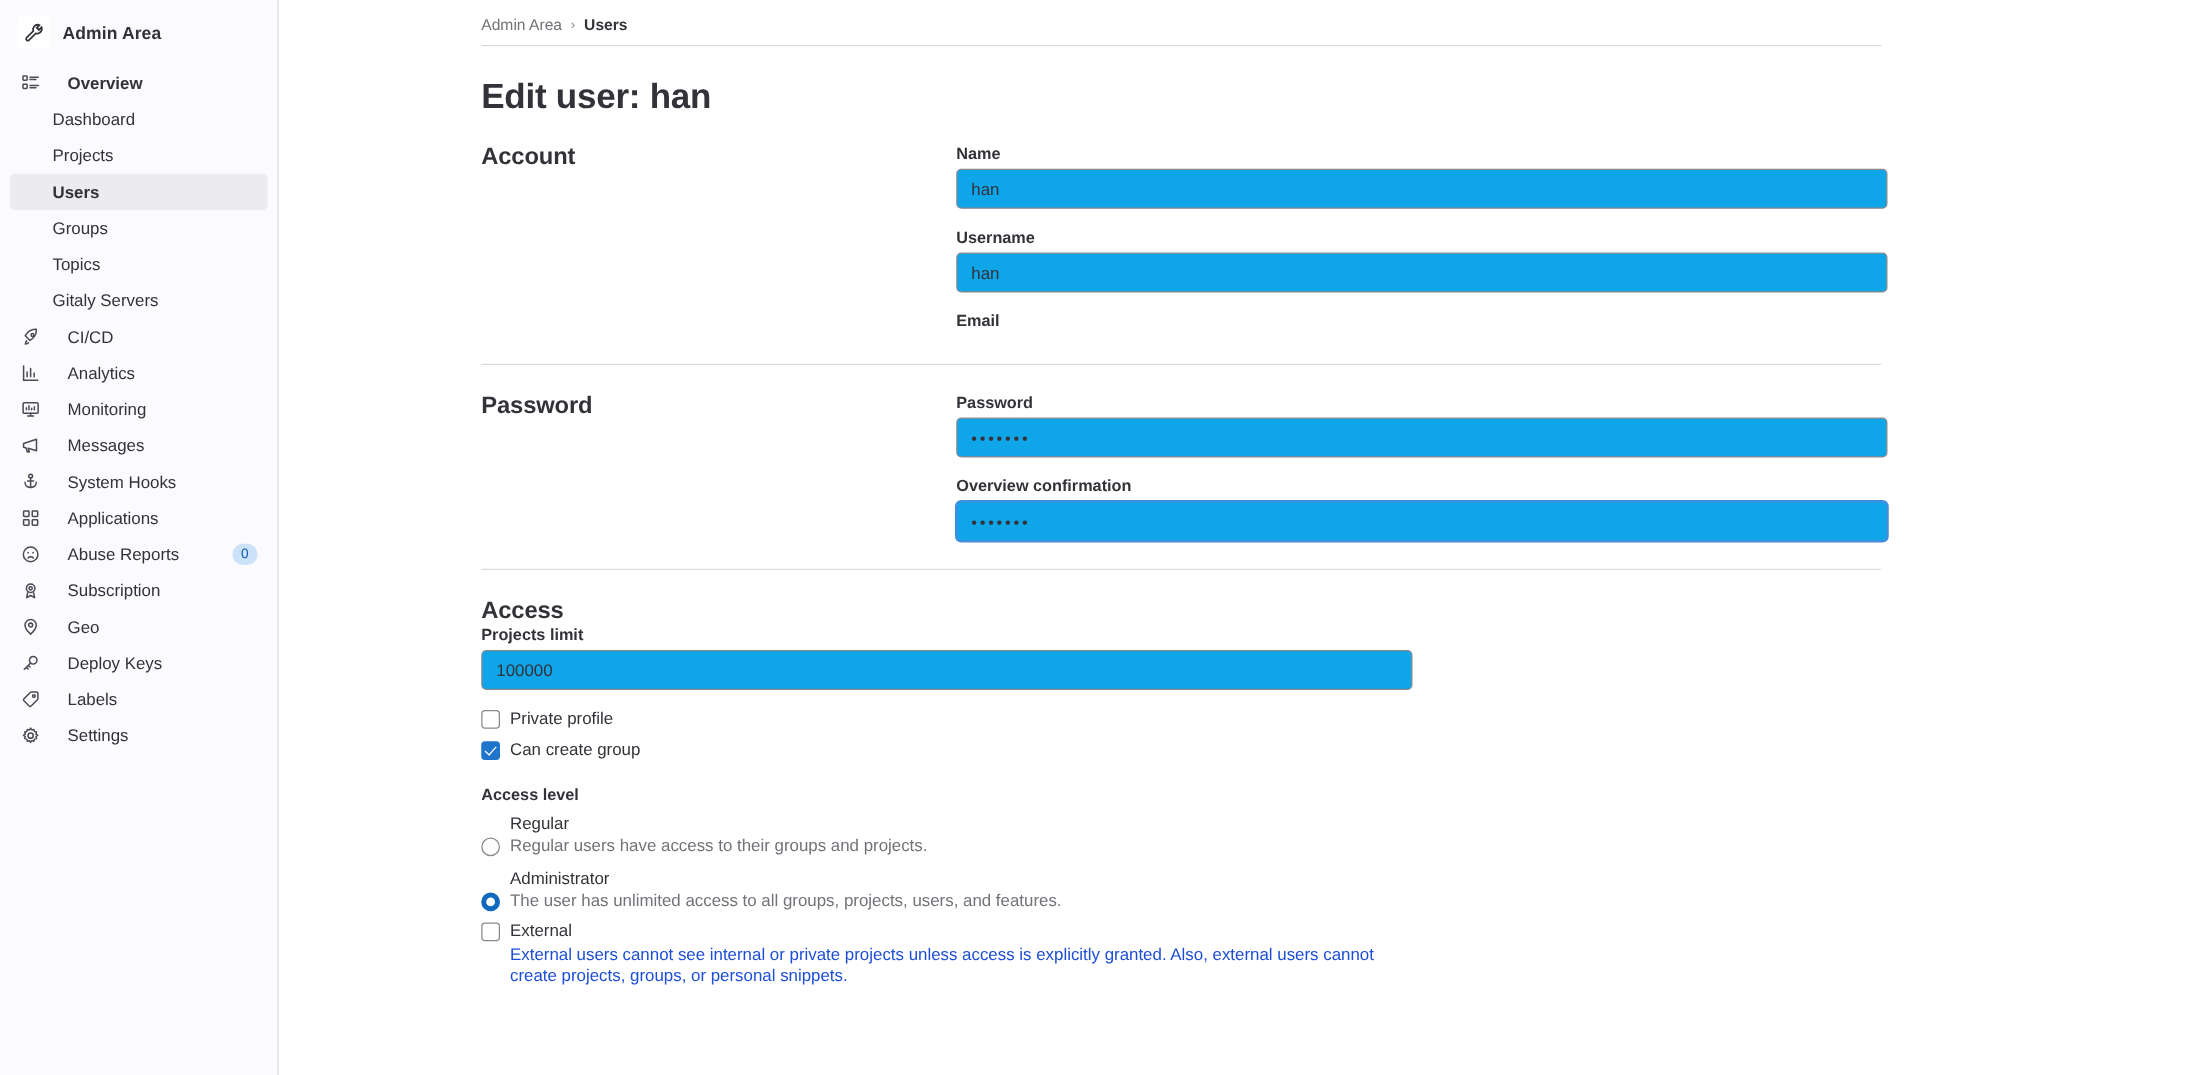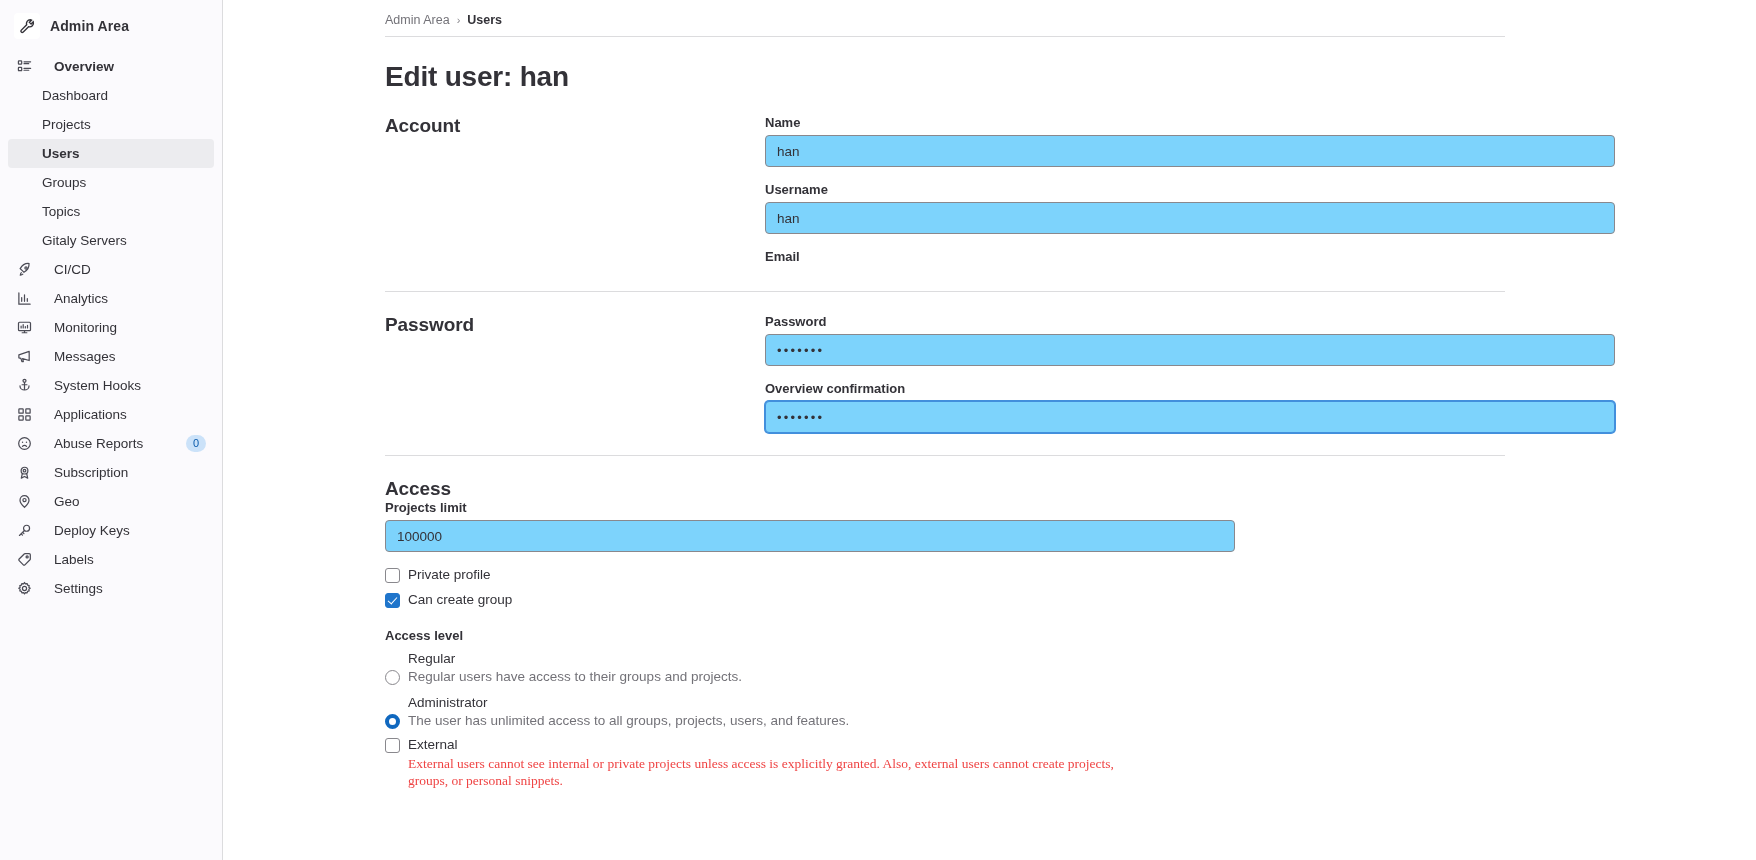--- a/index.html
+++ b/index.html
@@ -131,29 +131,29 @@
   .field { margin-bottom: 15px; }
   .field:last-child { margin-bottom: 0; }
   .field-label {
     display: block;
     font-size: 13px;
     font-weight: bold;
     color: #333238;
     margin-bottom: 5px;
   }
   .input {
-    width: 850px;
+    width: 745px;
     height: 32px;
     border: 1px solid #89888d;
     border-radius: 4px;
     padding: 0 11px;
     font-size: 13.5px;
     color: #333238;
     font-family: "Liberation Sans", sans-serif;
-    background: #7dd3fc;
+    background: #0ea5e9;
     outline: none;
     display: flex;
     align-items: center;
   }
   .input.focused {
     border: 1px solid #428fdc;
     box-shadow: 0 0 0 1px #428fdc;
   }
   .input .dots {
     letter-spacing: 2.2px;
@@ -213,25 +213,24 @@
     border: 4px solid #1068bf;
     background: #fff;
   }
   .radio-texts { line-height: 17px; }
   .radio-title { font-size: 13.5px; color: #333238; }
   .radio-desc { font-size: 13.5px; color: #737278; margin-top: 1px; }
 
   .external-block { margin-top: 8px; }
   .external-desc {
     font-size: 13.5px;
-    color: #ef4444;
+    color: #1d4ed8;
     line-height: 17px;
     margin-top: 2px;
     max-width: 720px;
-    font-family: Liberation Serif, serif;
   }
 </style>
 </head>
 <body>
 
 <div class="app">
 
   <aside class="sidebar">
 
     <div class="brand">

